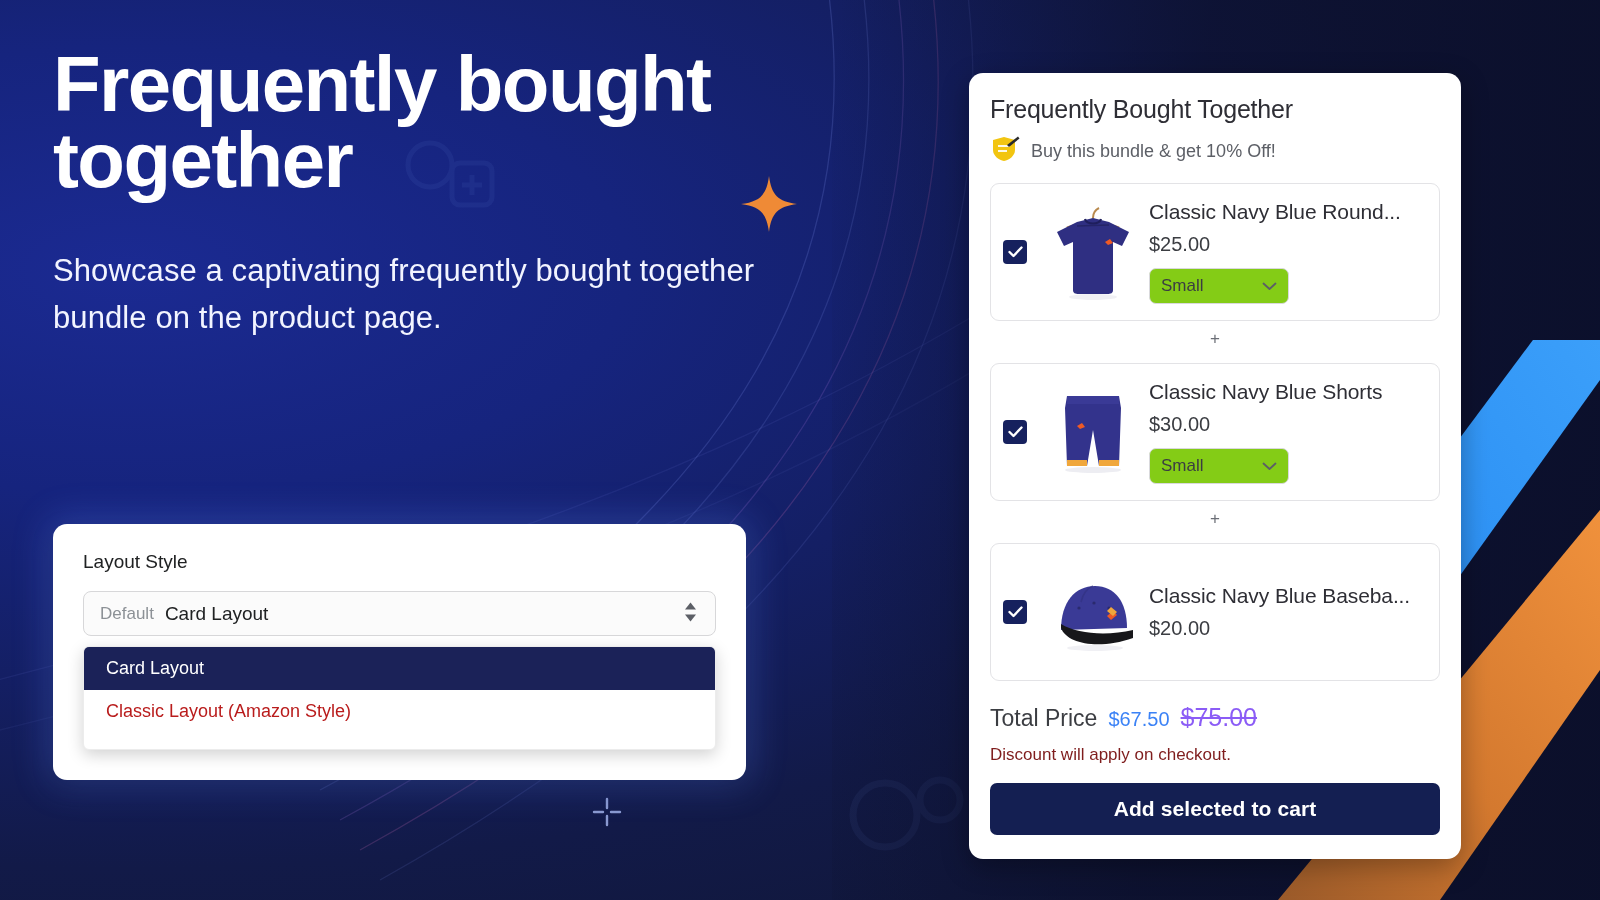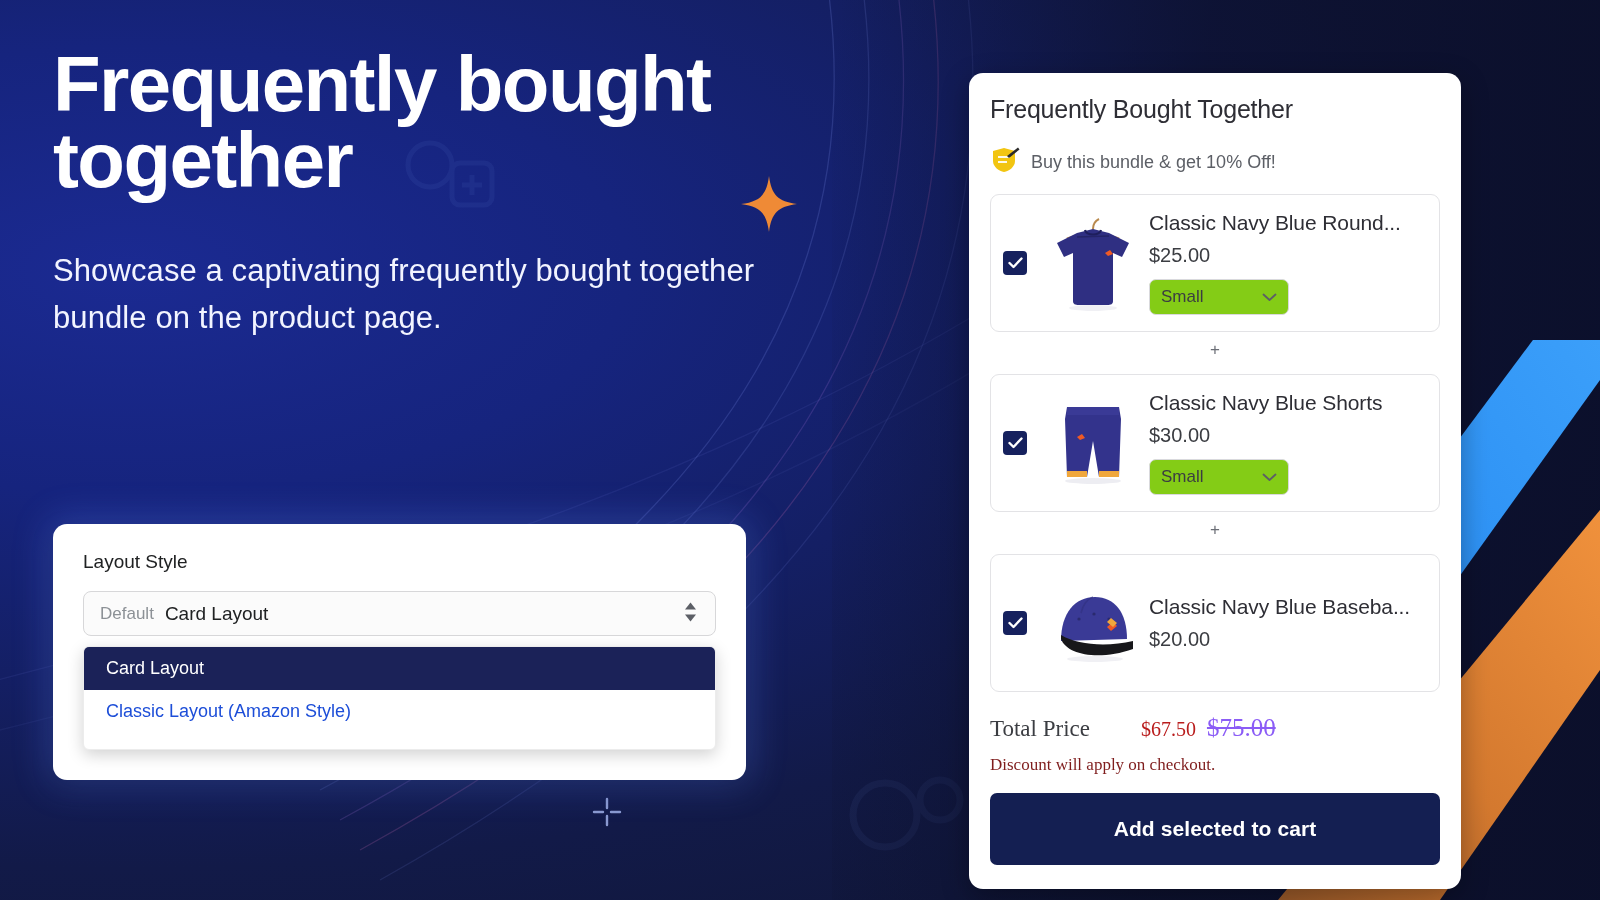--- a/index.html
+++ b/index.html
@@ -53,31 +53,31 @@
     position:relative; cursor:pointer;text-align:center;
   }
   .select-prefix { color:#8c9196; font-size:17px; margin-right:11px; }
   .select-value { color:#202223; font-size:19px; }
   .select-arrows { position:absolute; right:18px; top:50%; transform:translateY(-50%); }
   .dropdown {
     margin-top:10px; background:#fff; border-radius:6px;
     box-shadow:0 5px 16px rgba(0,0,0,.18); border:1px solid #ececec;
     overflow:hidden; padding-bottom:16px;
   }
-  .dd-item { font-size:18px; color:#1d4ed8; padding:11px 22px; cursor:pointer; }
+  .dd-item { font-size:18px; color:#b91c1c; padding:11px 22px; cursor:pointer; }
   .dd-item.sel { background:#1b2258; color:#fff; }
 
   
   .fbt-card {
     position:absolute; left:969px; top:73px; width:492px;
     background:#fff; border-radius:14px; padding:22px 21px 24px 21px;
     box-shadow:0 8px 28px rgba(0,0,0,.32);
   }
   .fbt-title { font-size:25px; color:#2e2e35; font-weight:400; letter-spacing:-.2px; }
-  .fbt-promo { display:flex; align-items:center; gap:11px; margin-top:22px; }
+  .fbt-promo { display:flex; align-items:center; gap:11px; margin-top:11px; }
   .fbt-promo-text { font-size:18px; color:#5c5f66; }
 
   .prod-row {
     border:1px solid #e3e3e6; border-radius:9px;
     display:flex; align-items:center; padding:14px 12px; margin-top:16px;
     min-height:130px;
   }
   .cbox {
     width:24px; height:24px; border-radius:4px; background:#16215e;
     display:flex; align-items:center; justify-content:center; flex:0 0 auto;
@@ -90,28 +90,28 @@
     text-overflow:ellipsis; letter-spacing:-.1px;
   }
   .pprice { font-size:20px; color:#3b3d42; margin-top:9px; }
   .variant {
     margin-top:12px; width:140px; height:36px; border:1px solid #d9d9dd; border-radius:7px;
     display:flex; align-items:center; justify-content:space-between; padding:0 11px;
     font-size:17px; color:#3b3d42; cursor:pointer; background:#84cc16;
   }
   .plus { text-align:center; color:#6b6e76; font-size:17px; margin-top:9px; line-height:1; }
 
-  .totals { margin-top:22px;font-family:Liberation Serif, serif; }
+  .totals { margin-top:22px; }
   .total-line { display:flex; align-items:baseline; gap:11px; }
   .total-label { font-size:23px; color:#3b3d42; }
-  .total-now { font-size:20px; color:#b91c1c; font-weight:400;margin-left:40px; }
+  .total-now { font-size:20px; color:#3b82f6; font-weight:400; }
   .total-was { font-size:25px; color:#8b5cf6; text-decoration:line-through;text-align:center; }
   .disc-note { font-size:17px; color:#7f1d1d; margin-top:13px; }
   .cta {
-    margin-top:18px; height:72px; background:#141f52; border-radius:7px;
+    margin-top:18px; height:52px; background:#141f52; border-radius:7px;
     display:flex; align-items:center; justify-content:center;
     color:#fff; font-size:21px; font-weight:700; cursor:pointer; letter-spacing:.1px;
   }
 </style>
 </head>
 <body>
 
 <div id="bg">
   <div class="bg-base"></div>
 

